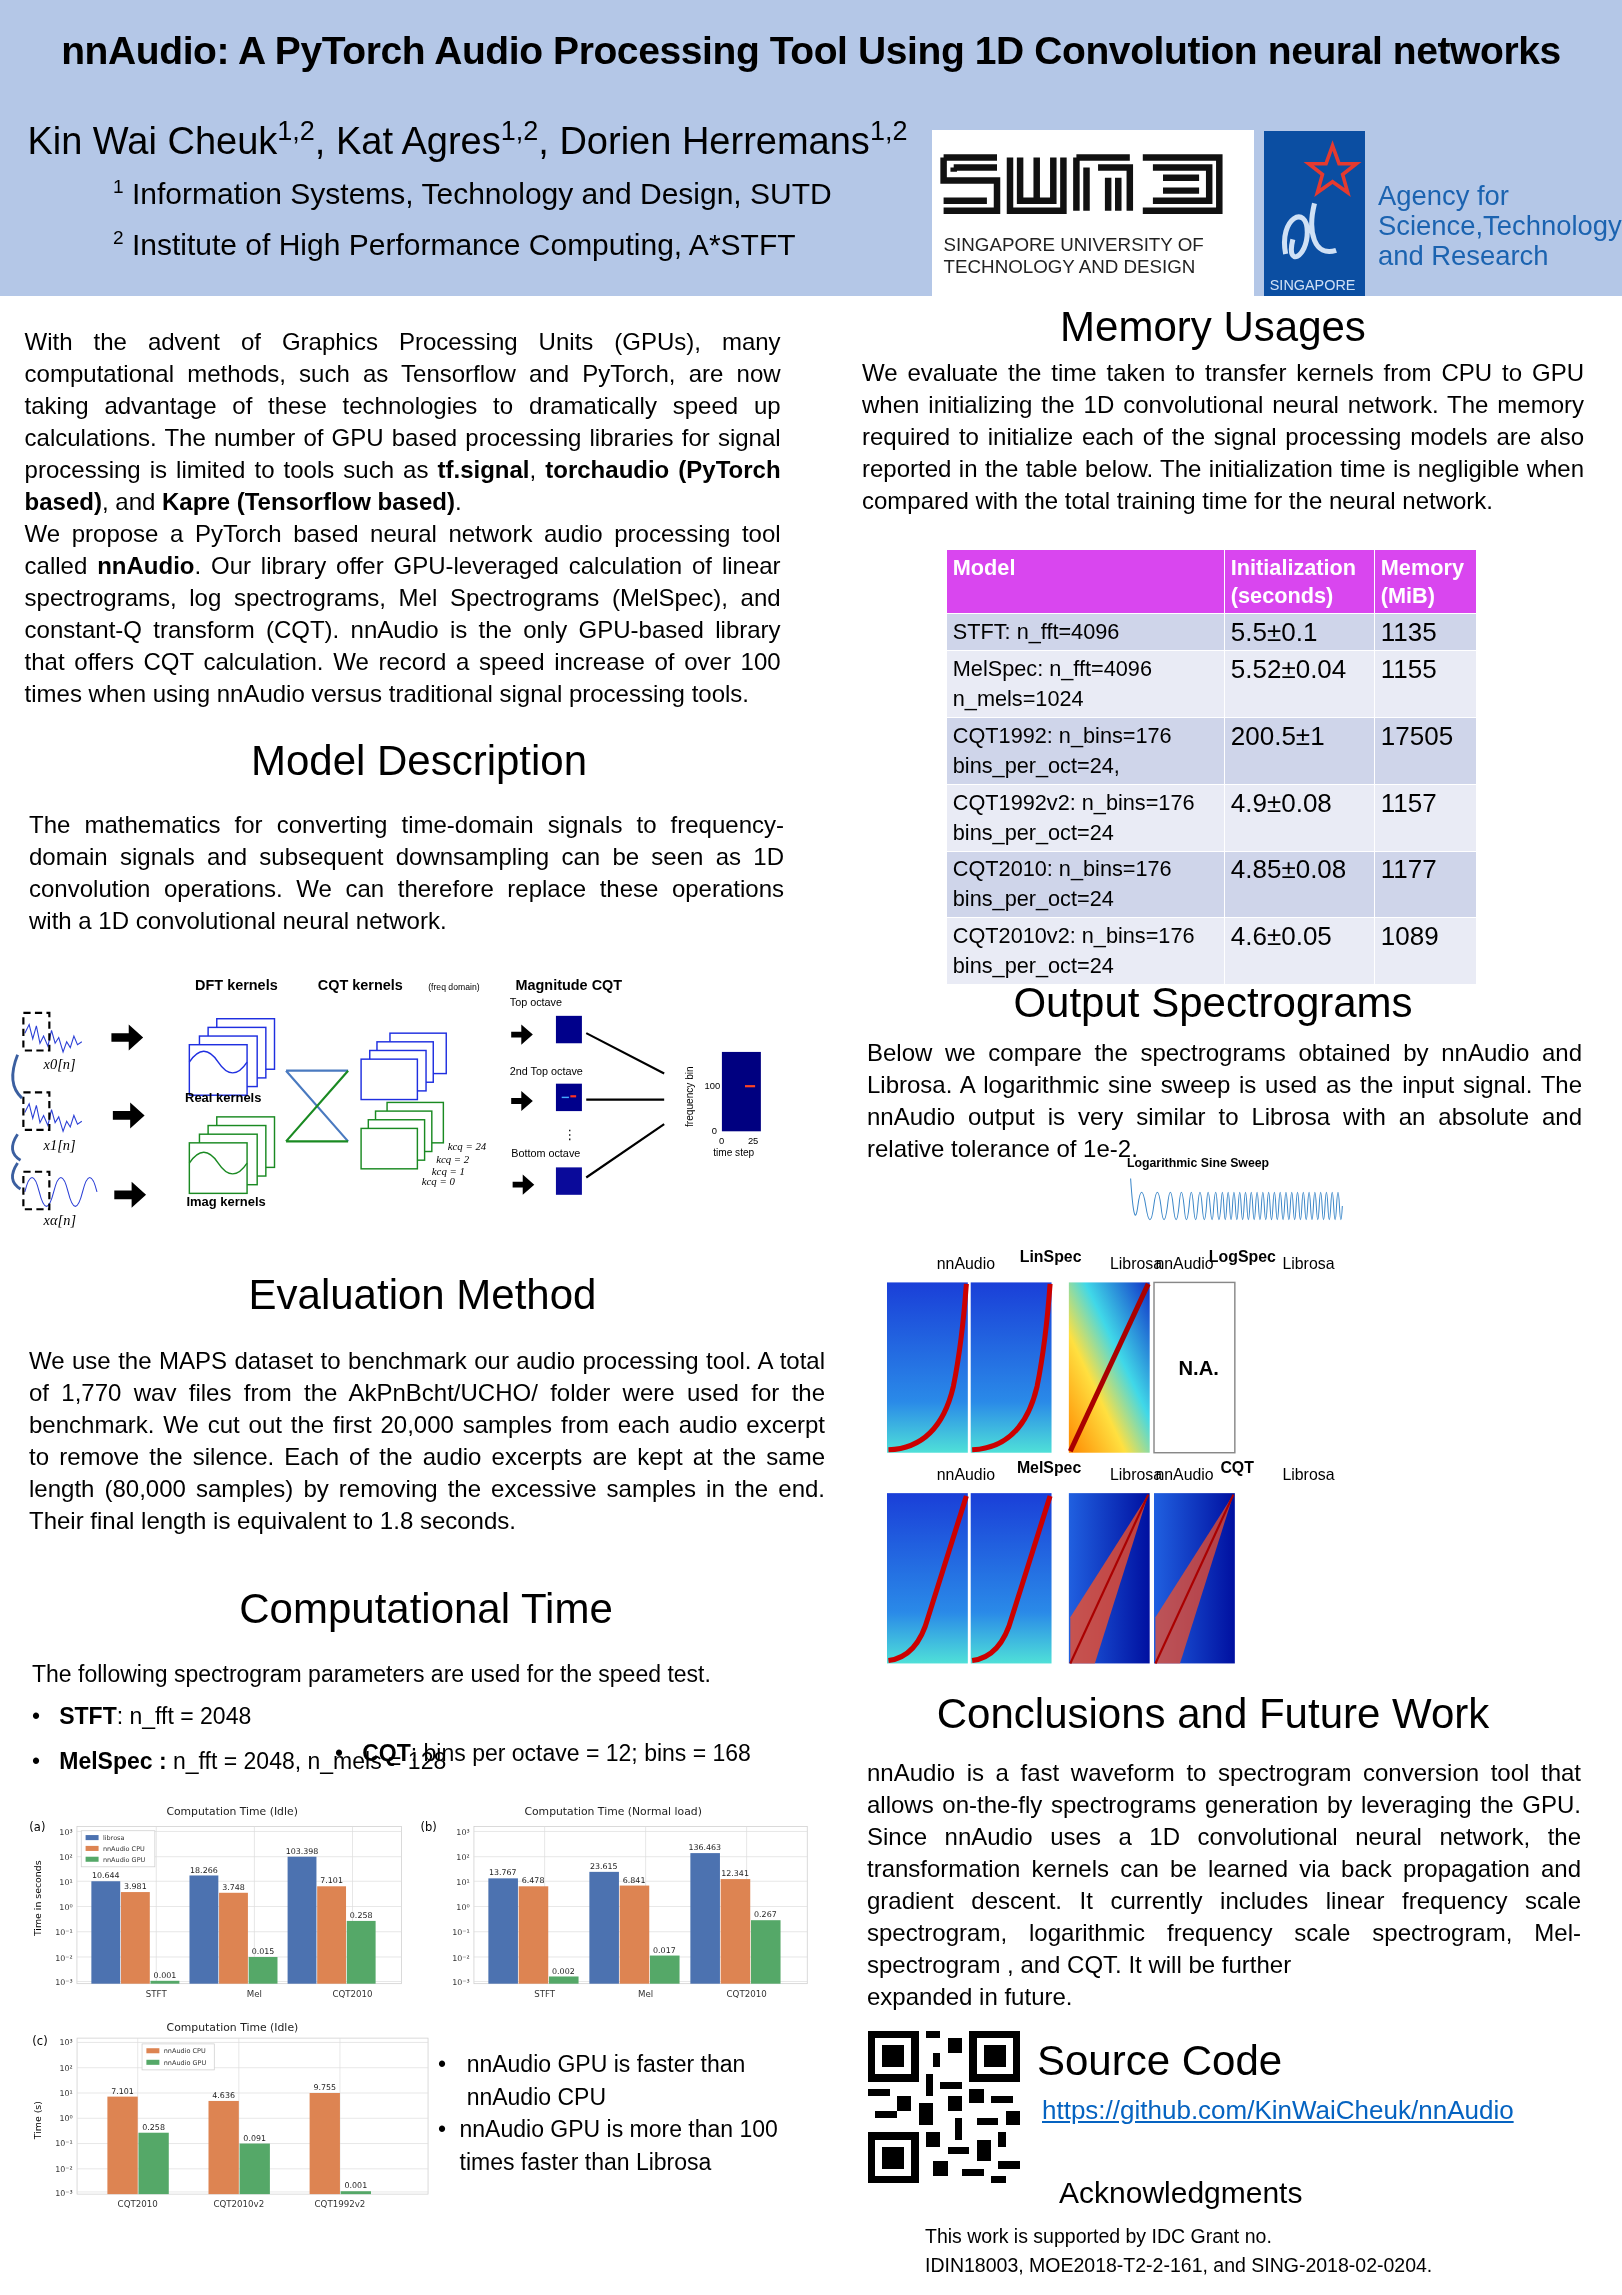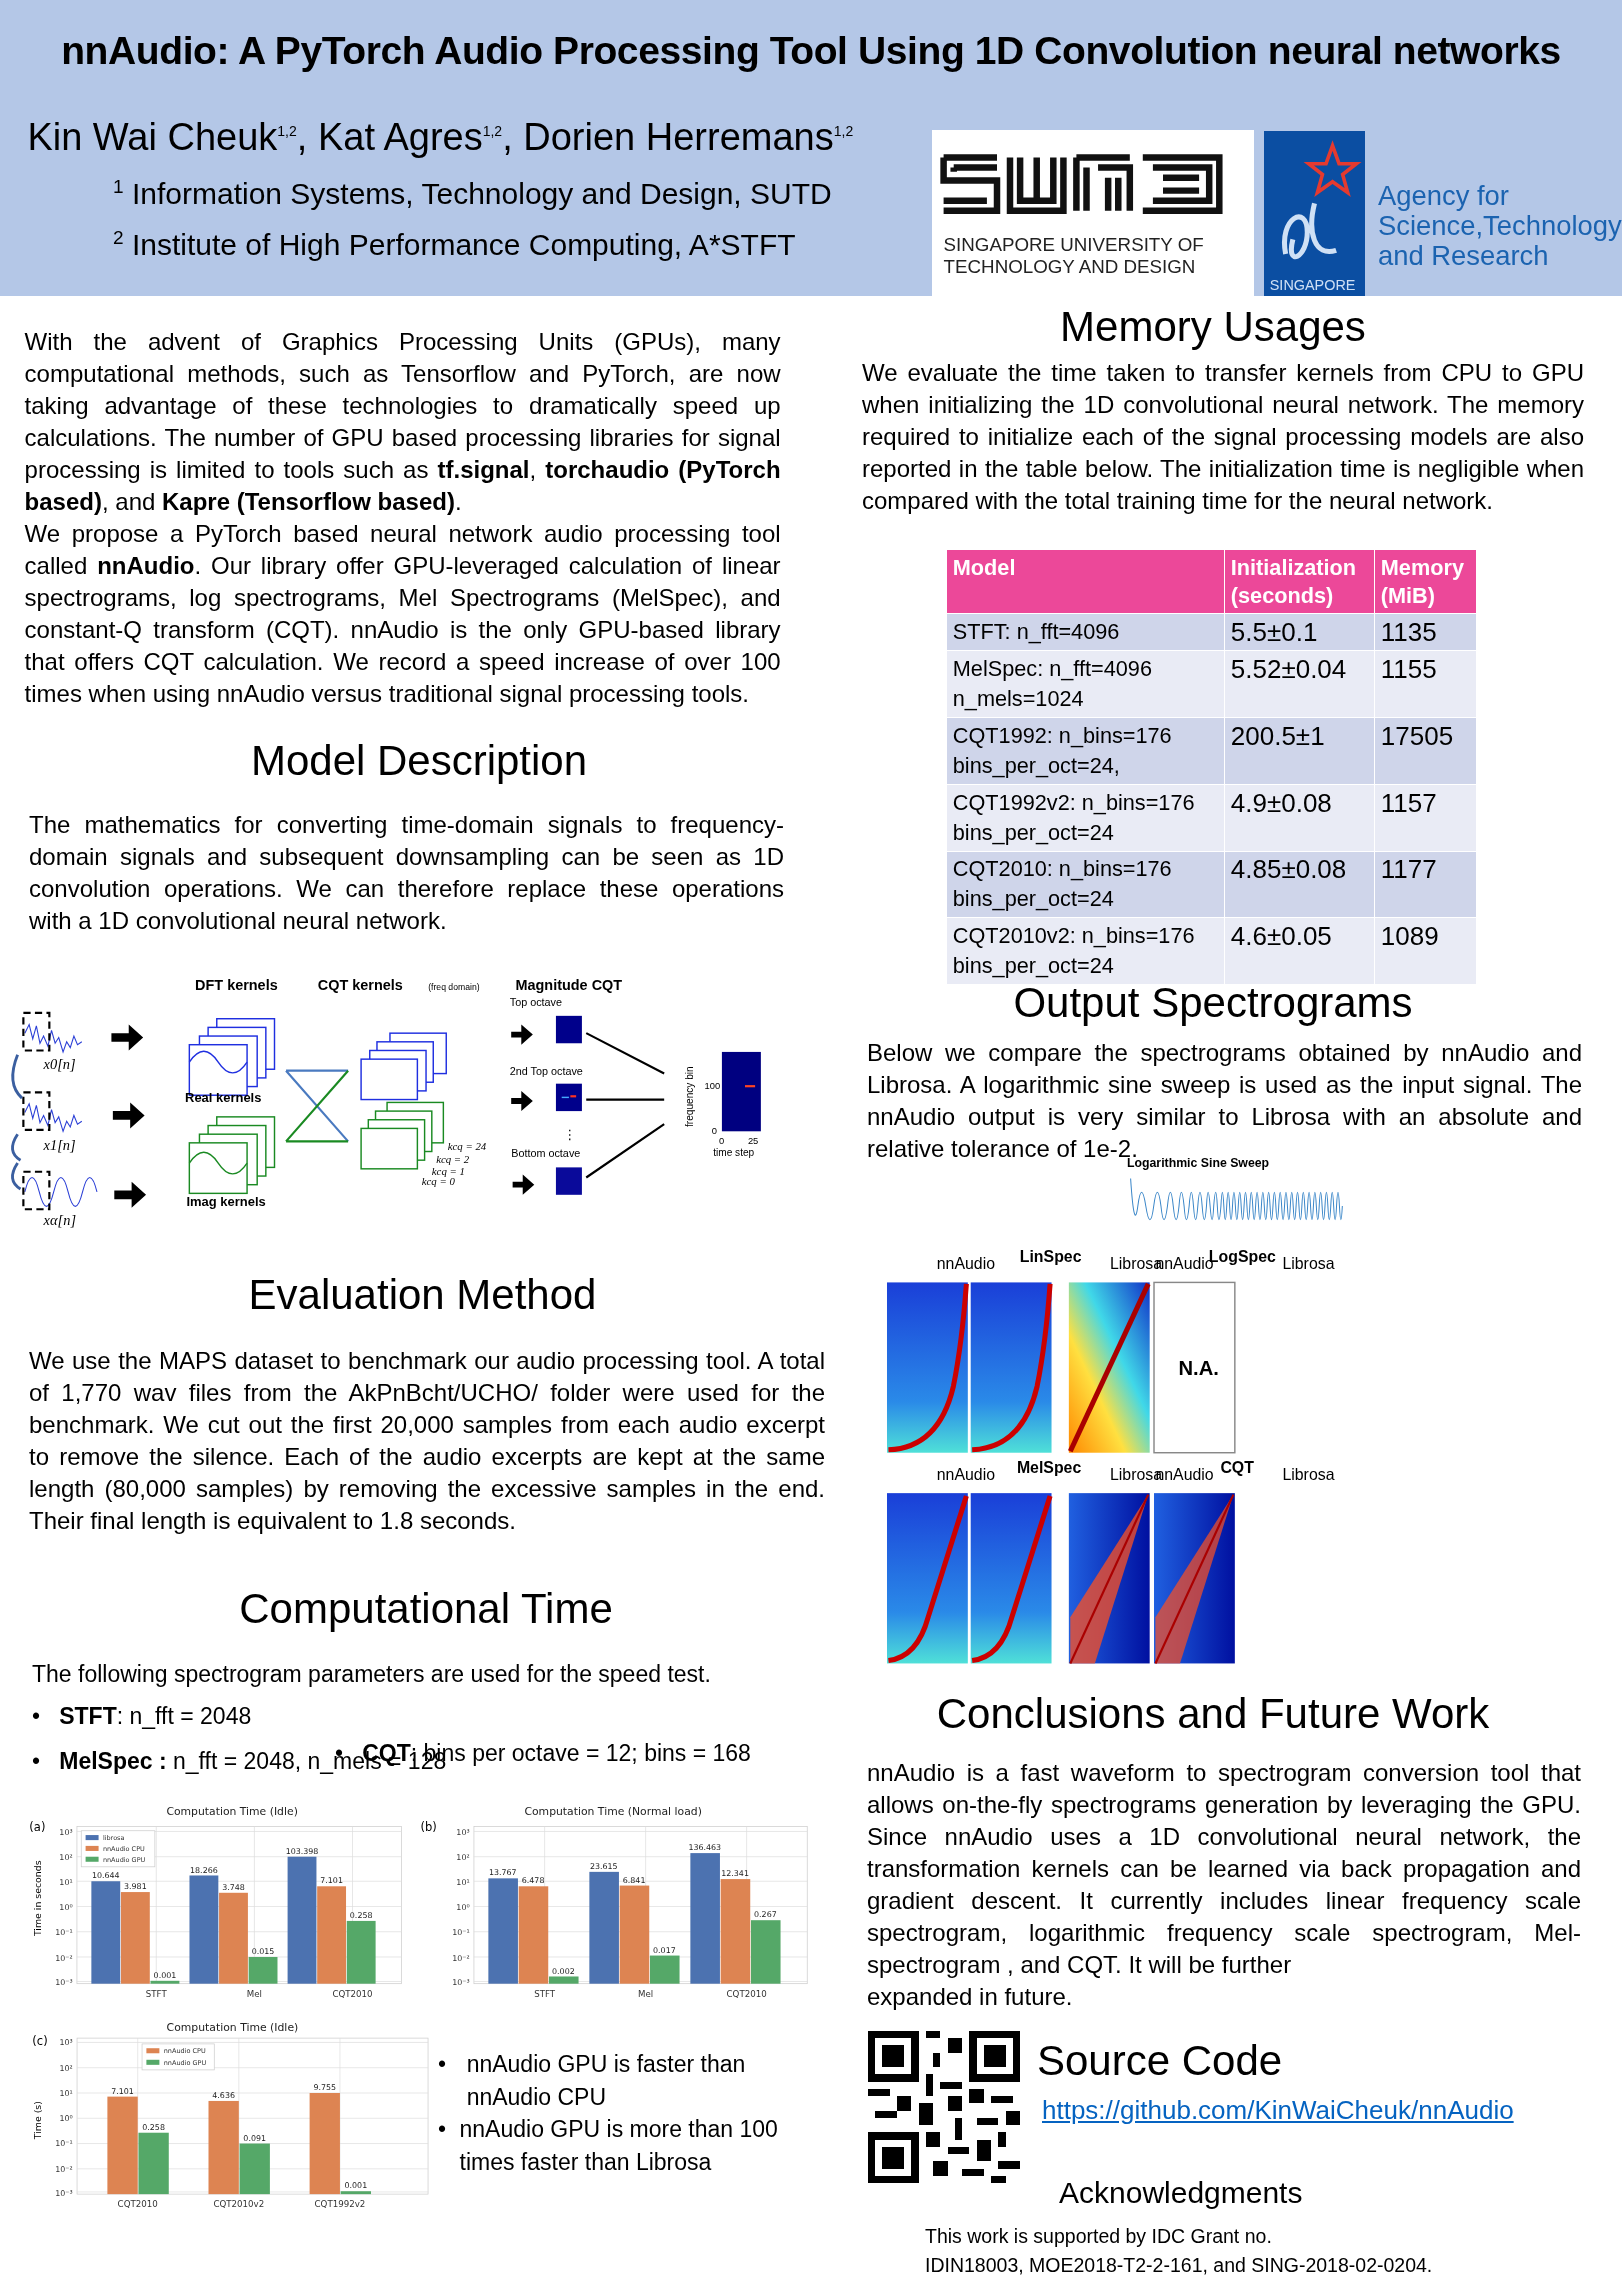--- a/index.html
+++ b/index.html
@@ -2,36 +2,36 @@
 <html style="font-size:11.6px"><head>
 <meta charset="utf-8">
 <style>
   * { box-sizing: border-box; margin: 0; padding: 0; }
   body { width: 1622px; height: 2295px; background: #ffffff; font-family: "Liberation Sans", sans-serif; color: #000; position: relative; overflow: hidden; }
   .abs { position: absolute; }
   
   #header { left: 0; top: 0; width: 1622px; height: 296px; background: #b4c7e7; }
   #title { left: 0; top: 29px; width: 1622px; text-align: center; font-weight: bold; font-size: 39px; letter-spacing: -0.4px; }
   #authors { left: 27.4px; top: 116px; font-size: 38px; }
-  #authors sup { font-size: 14px; margin-top: 44px; }
+  #authors sup { font-size: 27px; margin-top: 44px; }
   .affil { font-size: 30px; margin-left: 12px; }
   .affil sup { font-size: 19px; }
   #affil1 { left: 101px; top: 176px; }
   #affil2 { left: 101px; top: 227px; }
   #sutd-logo { left: 932px; top: 130px; width: 322px; height: 166px; background: #fff; }
   #astar-logo { left: 1264px; top: 131px; width: 101px; height: 165px; background: #0b4ea2; }
   #astar-text { left: 1378px; top: 181px; color: #1b63b0; font-size: 27.4px; line-height: 30px; }
 
   .section-title { text-align: center; font-size: 42px; }
   .body-text { font-size: 24px; line-height: 32px; text-align: justify; }
   b { font-weight: bold; }
 
   
   #mem-table { left: 946px; top: 549px; width: 531px; border-collapse: collapse; font-size: 21.7px; }
-  #mem-table th { background: #ec4899; color: #fff; text-align: left; vertical-align: top; padding: 4.3px 5.8px; font-weight: bold; border: 1.4px solid #fff; line-height: 27.4px; }
+  #mem-table th { background: #d946ef; color: #fff; text-align: left; vertical-align: top; padding: 4.3px 5.8px; font-weight: bold; border: 1.4px solid #fff; line-height: 27.4px; }
   #mem-table td { padding: 2.9px 5.8px; vertical-align: top; border: 1.4px solid #fff; line-height: 30px; }
   #mem-table tr:nth-child(odd) td { background: #cfd5ea; }
   #mem-table tr:nth-child(even) td { background: #e9ebf5; }
   #mem-table td.num { font-size: 26px; }
 
   
   .chart-svg text { font-family: "DejaVu Sans", sans-serif; }
   a.link { color: #0563c1; text-decoration: underline; font-size: 26px; }
 </style>
 </head>

